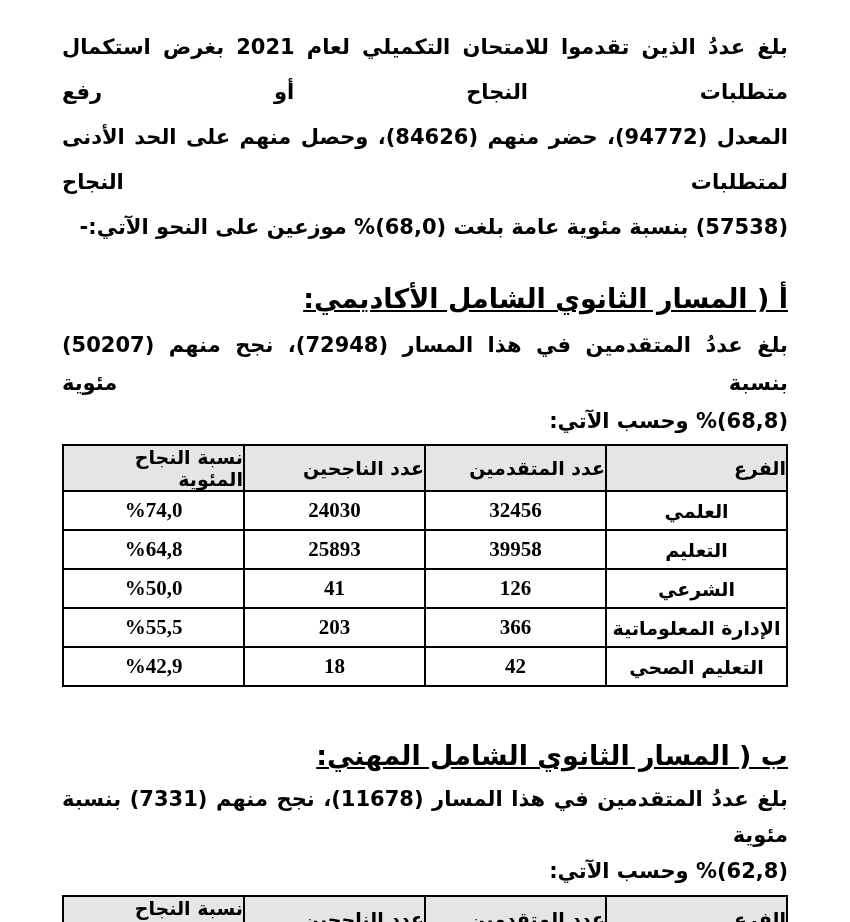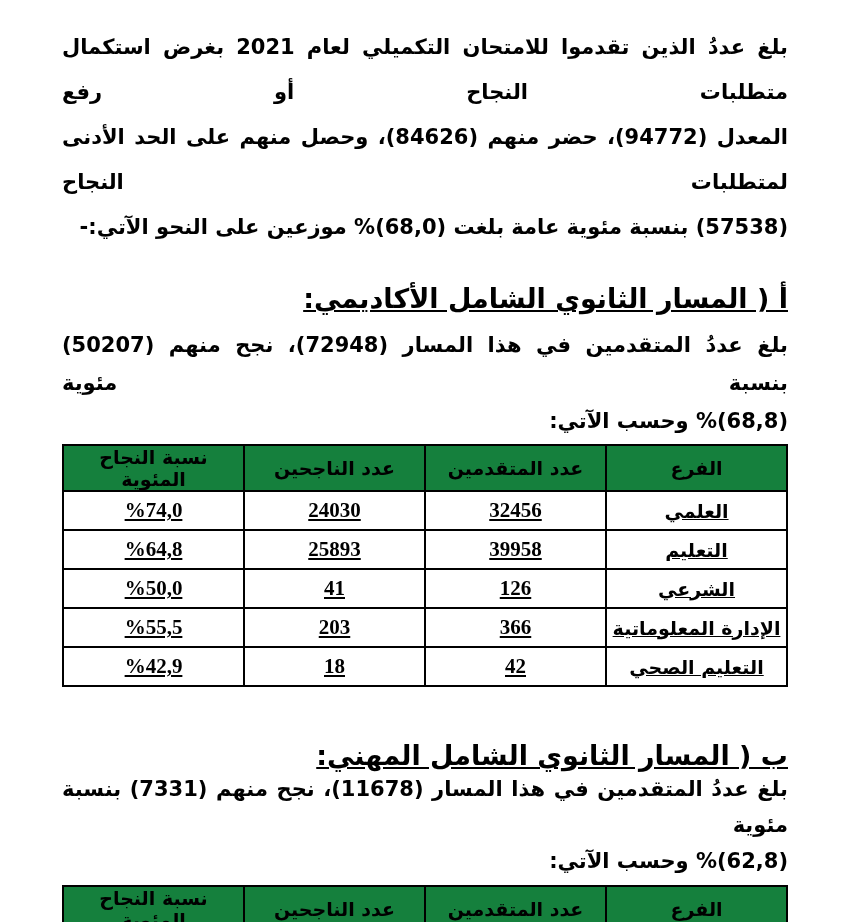--- a/index.html
+++ b/index.html
@@ -25,31 +25,31 @@
   .tail-a { text-align:right; }
   .tail-b { text-align:right; margin-left:0; padding-left:0; margin-right:0; }
   .tail-b-inner { display:inline-block; margin-left:206px; }
 
   table {
     width:100%; border-collapse:collapse; table-layout:fixed;
     margin-top:4px;
   }
   th, td { border:2px solid #000; text-align:center; vertical-align:middle; }
   thead th {
-    background:#15803d; height:36px; font-size:19px;
-    font-family:"DejaVu Sans", sans-serif; font-weight:bold;
+    background:#e5e5e5; height:36px; font-size:19px;
+    font-family:"DejaVu Sans", sans-serif; font-weight:bold;text-align:right;
   }
-  tbody td { height:39px; background:#ffffff;text-decoration:underline; }
+  tbody td { height:39px; background:#ffffff; }
   td.branch { font-size:19px; font-family:"DejaVu Sans", sans-serif; }
   td.num, td.pct {
     font-size:21px; font-family:"Liberation Serif", serif; font-weight:bold;
     direction:ltr;
   }
   .heading-b { margin-top:54px; }
-  .para-b { margin-top:0; }
+  .para-b { margin-top:10px; }
   .para-b .line { line-height:36px; }
   .table-b { margin-top:6px; }
 </style>
 </head>
 <body>
 
 <div class="page">
 
   <div class="intro">
     <div class="line just">بلغ عددُ الذين تقدموا للامتحان التكميلي لعام 2021 بغرض استكمال متطلبات النجاح أو رفع</div>

